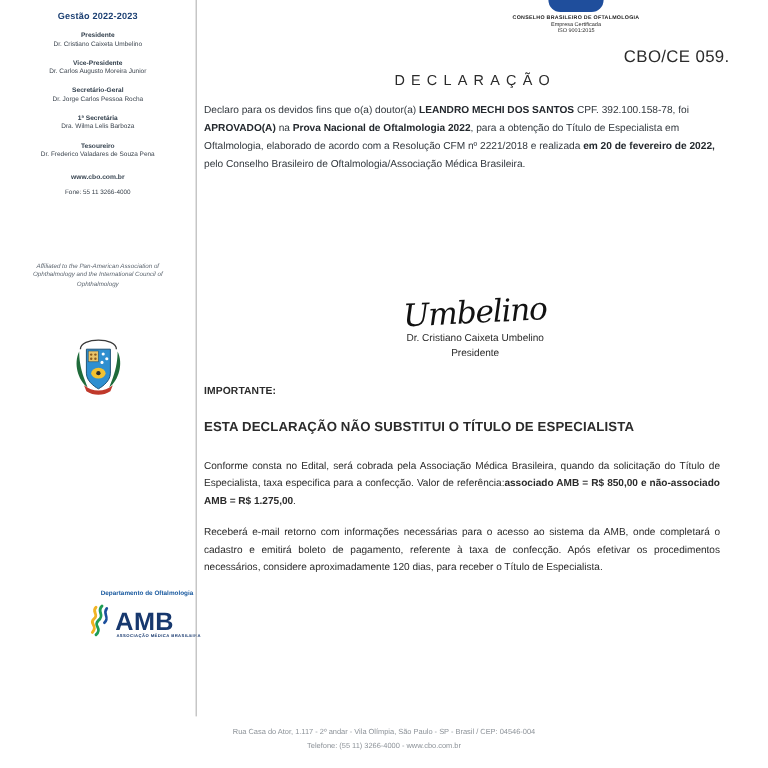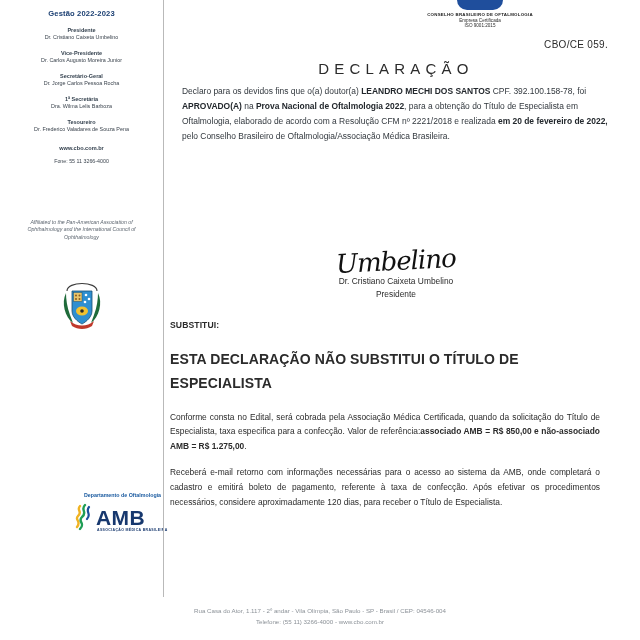--- a/index.html
+++ b/index.html
@@ -55,28 +55,28 @@
   .hdr-t1{font-size:4.4px;font-weight:bold;color:#1a1a1a;letter-spacing:.25px;margin-top:1.5px;}
   .hdr-t2{font-size:4.6px;color:#2b2b2b;margin-top:1px;}
   .hdr-t3{font-size:4.6px;color:#2b2b2b;margin-top:.5px;}
 
   
   .main{
     position:absolute;left:170px;top:0;width:452px;height:640px;
   }
   .cbo-ref{
     position:absolute;right:14px;top:39px;
-    font-size:10px;color:#2b2b2b;letter-spacing:.3px;
+    font-size:14px;color:#2b2b2b;letter-spacing:.3px;
   }
   .title{
     position:absolute;left:0;top:60px;width:452px;text-align:center;
-    font-size:15px;letter-spacing:5.2px;color:#2b2b2b;
+    font-size:12px;letter-spacing:5.2px;color:#2b2b2b;
   }
   .body-txt{
-    position:absolute;left:12px;top:84px;width:434px;
+    position:absolute;left:0;top:84px;width:434px;
     font-size:8.45px;line-height:1.78;color:#32383e;text-align:left;
   }
   .body-txt p{margin:0 0 11px 0;}
   .body-txt b{font-weight:bold;color:#23282d;}
   .center{text-align:center;}
 
   .sig-block{
     position:absolute;left:0;top:248px;width:452px;text-align:center;
   }
   .sig-script{
@@ -87,21 +87,21 @@
     display:inline-block;margin-bottom:-7px;
   }
   .sig-name{font-size:8.4px;color:#2b2b2b;margin-top:2px;}
   .sig-role{font-size:8.4px;color:#2b2b2b;margin-top:3px;}
 
   .imp{
     position:absolute;left:0;top:318px;width:430px;
     font-size:8.4px;color:#2b2b2b;line-height:1.72;
   }
   .imp h4{margin:0 0 14px 0;font-size:8.6px;font-weight:bold;letter-spacing:.1px;}
-  .imp h3{margin:0 0 15px 0;font-size:14px;font-weight:bold;letter-spacing:.1px;}
+  .imp h3{margin:0 0 15px 0;font-size:11px;font-weight:bold;letter-spacing:.1px;}
   .imp p{margin:0 0 12px 0;text-align:justify;line-height:1.72;}
   .imp p.loose{line-height:1.74;}
   .imp b{font-weight:bold;}
   .link{color:#2a6fb8;text-decoration:none;}
   .strong-blk{font-weight:bold;line-height:1.78;}
 
   
   .footer{
     position:absolute;left:0;top:606px;width:640px;text-align:center;
     color:#8c9298;font-size:6.2px;line-height:1.65;
@@ -197,25 +197,25 @@
 
     </div>
 
     <div class="sig-block">
       <div class="sig-script">Umbelino</div>
       <div class="sig-name">Dr. Cristiano Caixeta Umbelino</div>
       <div class="sig-role">Presidente</div>
     </div>
 
     <div class="imp">
-      <h4>SUBSTITUI:</h4>
+      <h4>IMPORTANTE:</h4>
       <h3>ESTA DECLARAÇÃO NÃO SUBSTITUI O TÍTULO DE ESPECIALISTA</h3>
 
 
-      <p><span>Conforme consta no Edital, será cobrada pela Associação Médica Certificada, quando da solicitação do Título de Especialista, taxa especifica para a confecção. Valor de referência:</span><b>associado AMB = R$ 850,00 e não-associado AMB = R$ 1.275,00</b><span>.</span></p>
+      <p><span>Conforme consta no Edital, será cobrada pela Associação Médica Brasileira, quando da solicitação do Título de Especialista, taxa especifica para a confecção. Valor de referência:</span><b>associado AMB = R$ 850,00 e não-associado AMB = R$ 1.275,00</b><span>.</span></p>
 
       <p class="loose">Receberá e-mail retorno com informações necessárias para o acesso ao sistema da AMB, onde completará o cadastro e emitirá boleto de pagamento, referente à taxa de confecção. Após efetivar os procedimentos necessários, considere aproximadamente 120 dias, para receber o Título de Especialista.</p>
 
     </div>
   </div>
 
   <div class="footer">
     <div class="f1">Rua Casa do Ator, 1.117 - 2º andar - Vila Olímpia, São Paulo - SP - Brasil / CEP: 04546-004</div>
     <div class="f2">Telefone: (55 11) 3266-4000 - www.cbo.com.br</div>
   </div>

